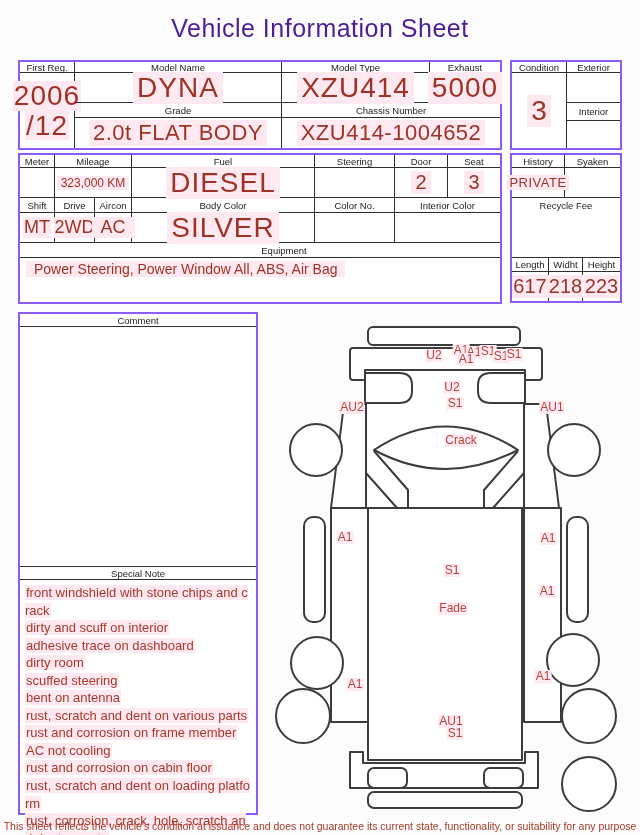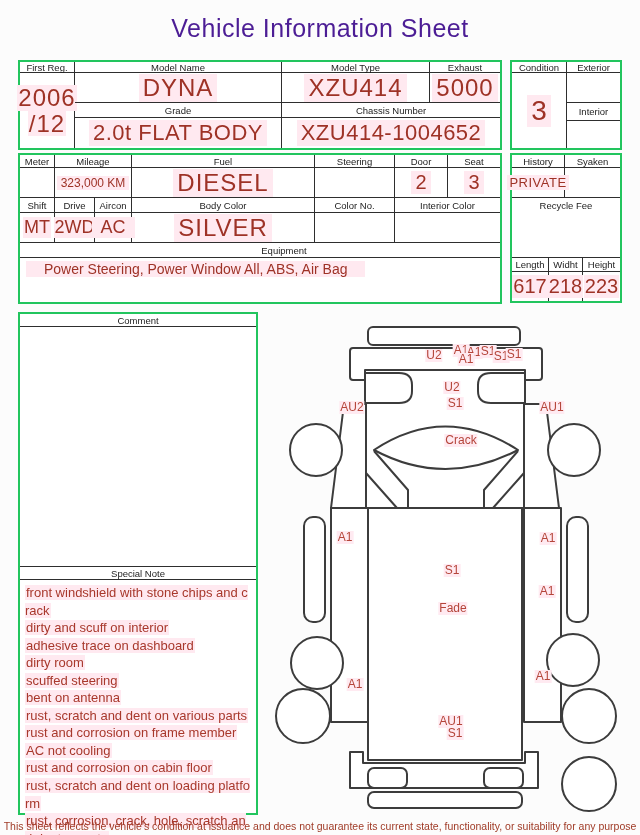--- a/index.html
+++ b/index.html
@@ -4,29 +4,29 @@
 <style>
   html,body{margin:0;padding:0;}
   body{
     width:640px;height:835px;position:relative;background:#fcfcfc;
     font-family:"Liberation Sans", sans-serif;color:#1c1c1c;overflow:hidden;
   }
   .title{
     position:absolute;left:0;top:14px;width:640px;text-align:center;
     font-size:25px;color:#4c1d95;letter-spacing:0.5px;
   }
-  .box{position:absolute;border:2px solid #22c55e;background:#fff;box-sizing:border-box;}
+  .box{position:absolute;border:2px solid #8b5cf6;background:#fff;box-sizing:border-box;}
   .cell{position:absolute;display:flex;align-items:center;justify-content:center;box-sizing:border-box;overflow:visible;}
   .br{border-right:1.5px solid #2e2e2e;}
   .bb{border-bottom:1.5px solid #2e2e2e;}
   .bt{border-top:1.5px solid #2e2e2e;}
   .lbl{font-size:9.5px;color:#1c1c1c;white-space:nowrap;}
   .red{color:#9e3226;}
   .hl{background:#ffe9f0;padding:0 4px;white-space:nowrap;}
-  .v24{font-size:24px;letter-spacing:1px;}
+  .v24{font-size:28px;letter-spacing:1px;}
   .v22{font-size:22px;letter-spacing:0.5px;}
   .v20{font-size:20px;}
   .v18{font-size:18px;}
   .v28{font-size:28px;}
   .v26{font-size:26px;}
   .v13{font-size:13px;letter-spacing:0.5px;}
   .v12{font-size:12px;}
   .firstreg{display:flex;flex-direction:column;align-items:center;line-height:1.05;}
   .equip{justify-content:flex-start;align-items:flex-start;padding:3px 6px;}
   .equip span{font-size:14px;white-space:nowrap;}
@@ -130,21 +130,21 @@
       <span class="hl v18" style="padding:0 9px;">AC</span>
     </div>
   <div class="cell br bb red" style="left:112px;top:58px;width:183px;height:30px;">
       <span class="hl v24">SILVER</span>
     </div>
   <div class="cell br bb" style="left:295px;top:58px;width:80px;height:30px;"></div>
   <div class="cell bb" style="left:375px;top:58px;width:105px;height:30px;"></div>
 
   <div class="cell bb lbl" style="left:0;top:88px;width:480px;height:15px;padding-left:48px;">Equipment</div>
   <div class="cell equip red" style="left:0;top:103px;width:480px;height:44px;">
-      <span class="hl" style="padding:0 18px;">Power Steering, Power Window  All, ABS, Air Bag</span>
+      <span class="hl" style="padding:0 8px;">Power Steering, Power Window  All, ABS, Air Bag</span>
     </div>
 </div>
 
 <div class="box" style="left:510px;top:153px;width:112px;height:150px;">
   <div class="cell br bb lbl" style="left:0;top:0;width:53px;height:13px;">History</div>
   <div class="cell bb lbl" style="left:53px;top:0;width:55px;height:13px;">Syaken</div>
   <div class="cell br bb red" style="left:0;top:13px;width:53px;height:30px;text-align:center;">
       <span class="hl v13" style="padding:0 2px;">PRIVATE</span>
     </div>
   <div class="cell bb" style="left:53px;top:13px;width:55px;height:30px;"></div>

